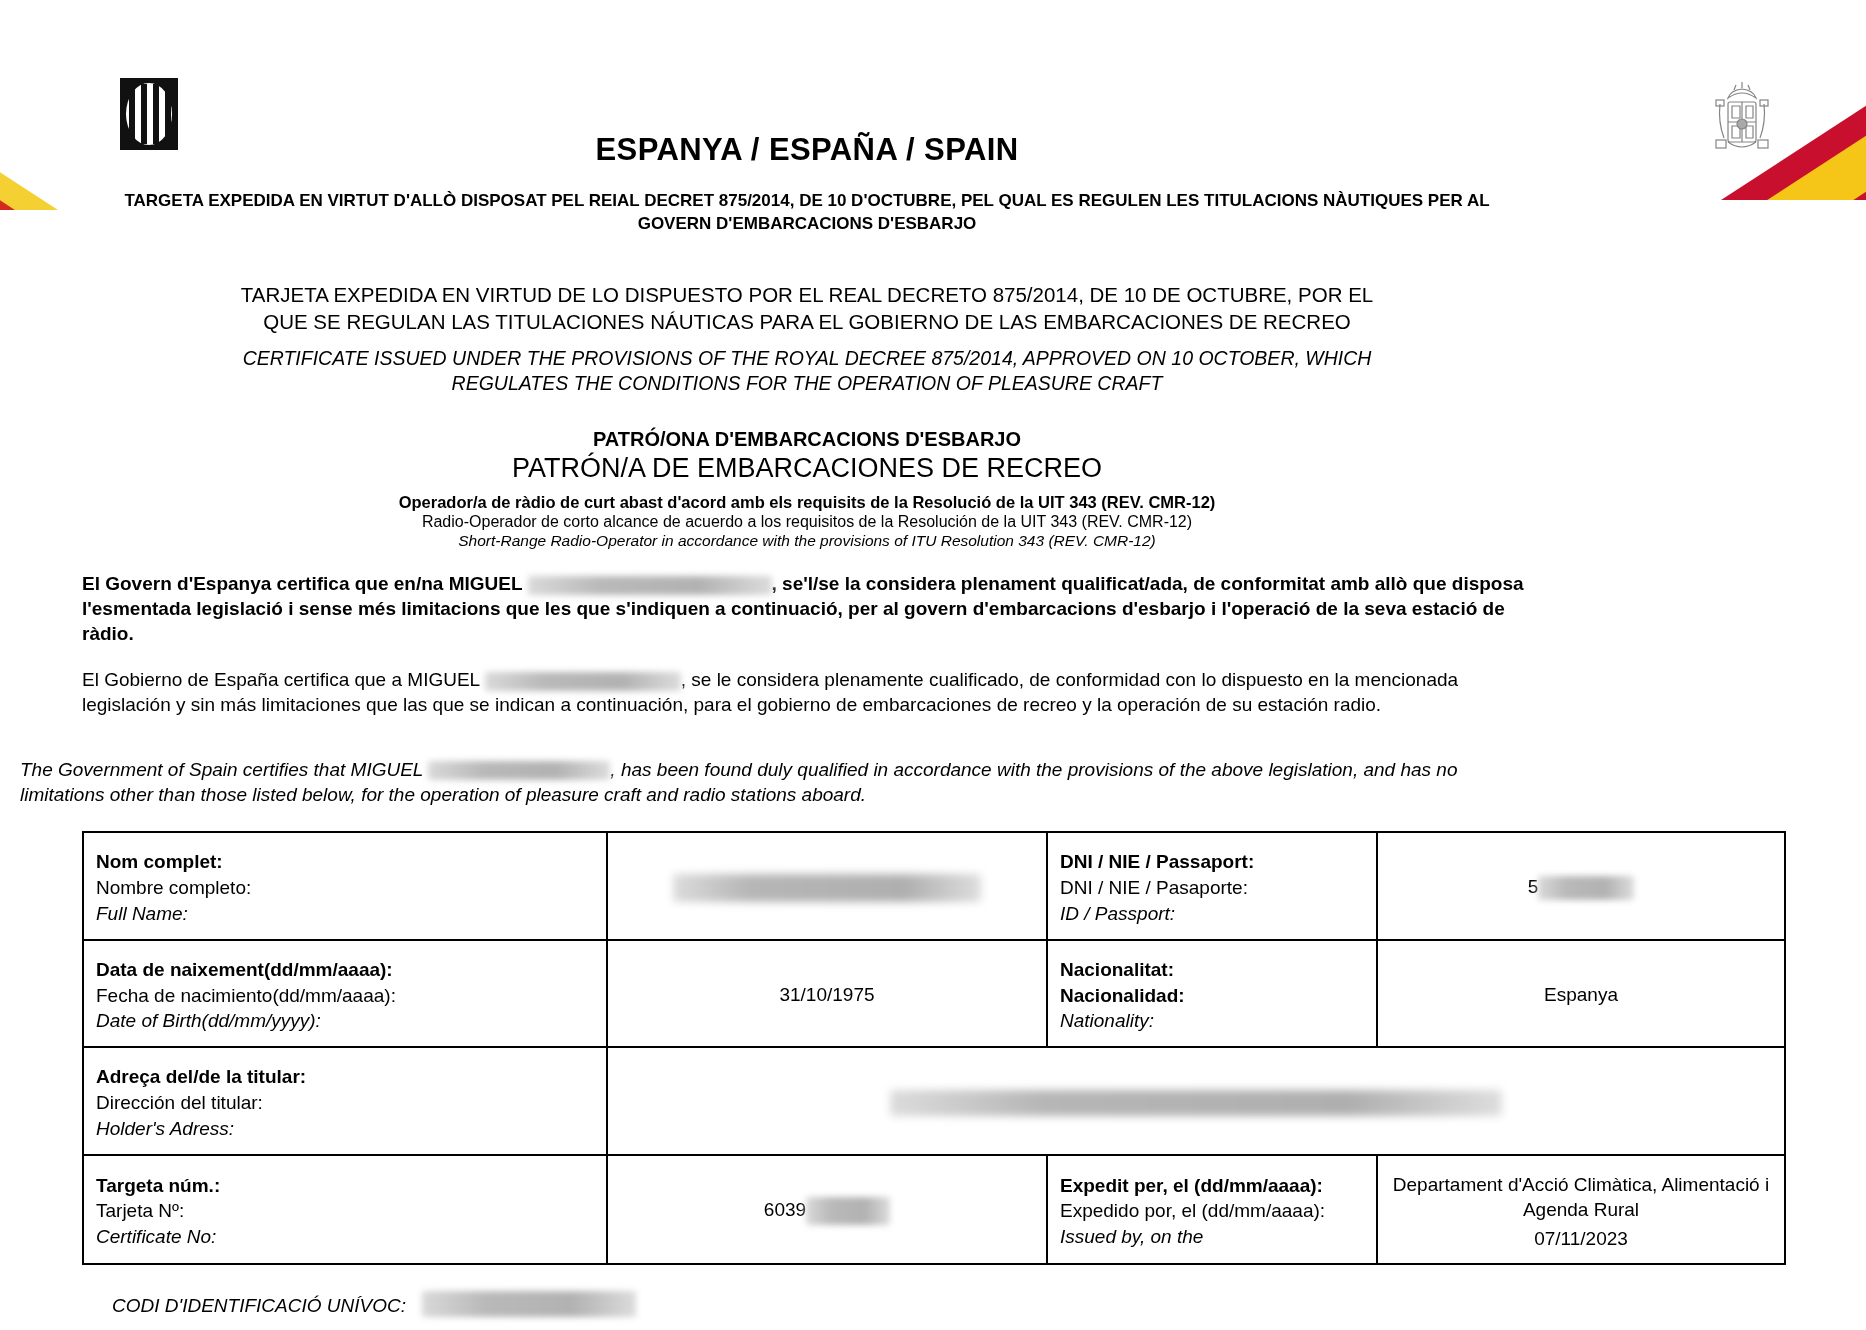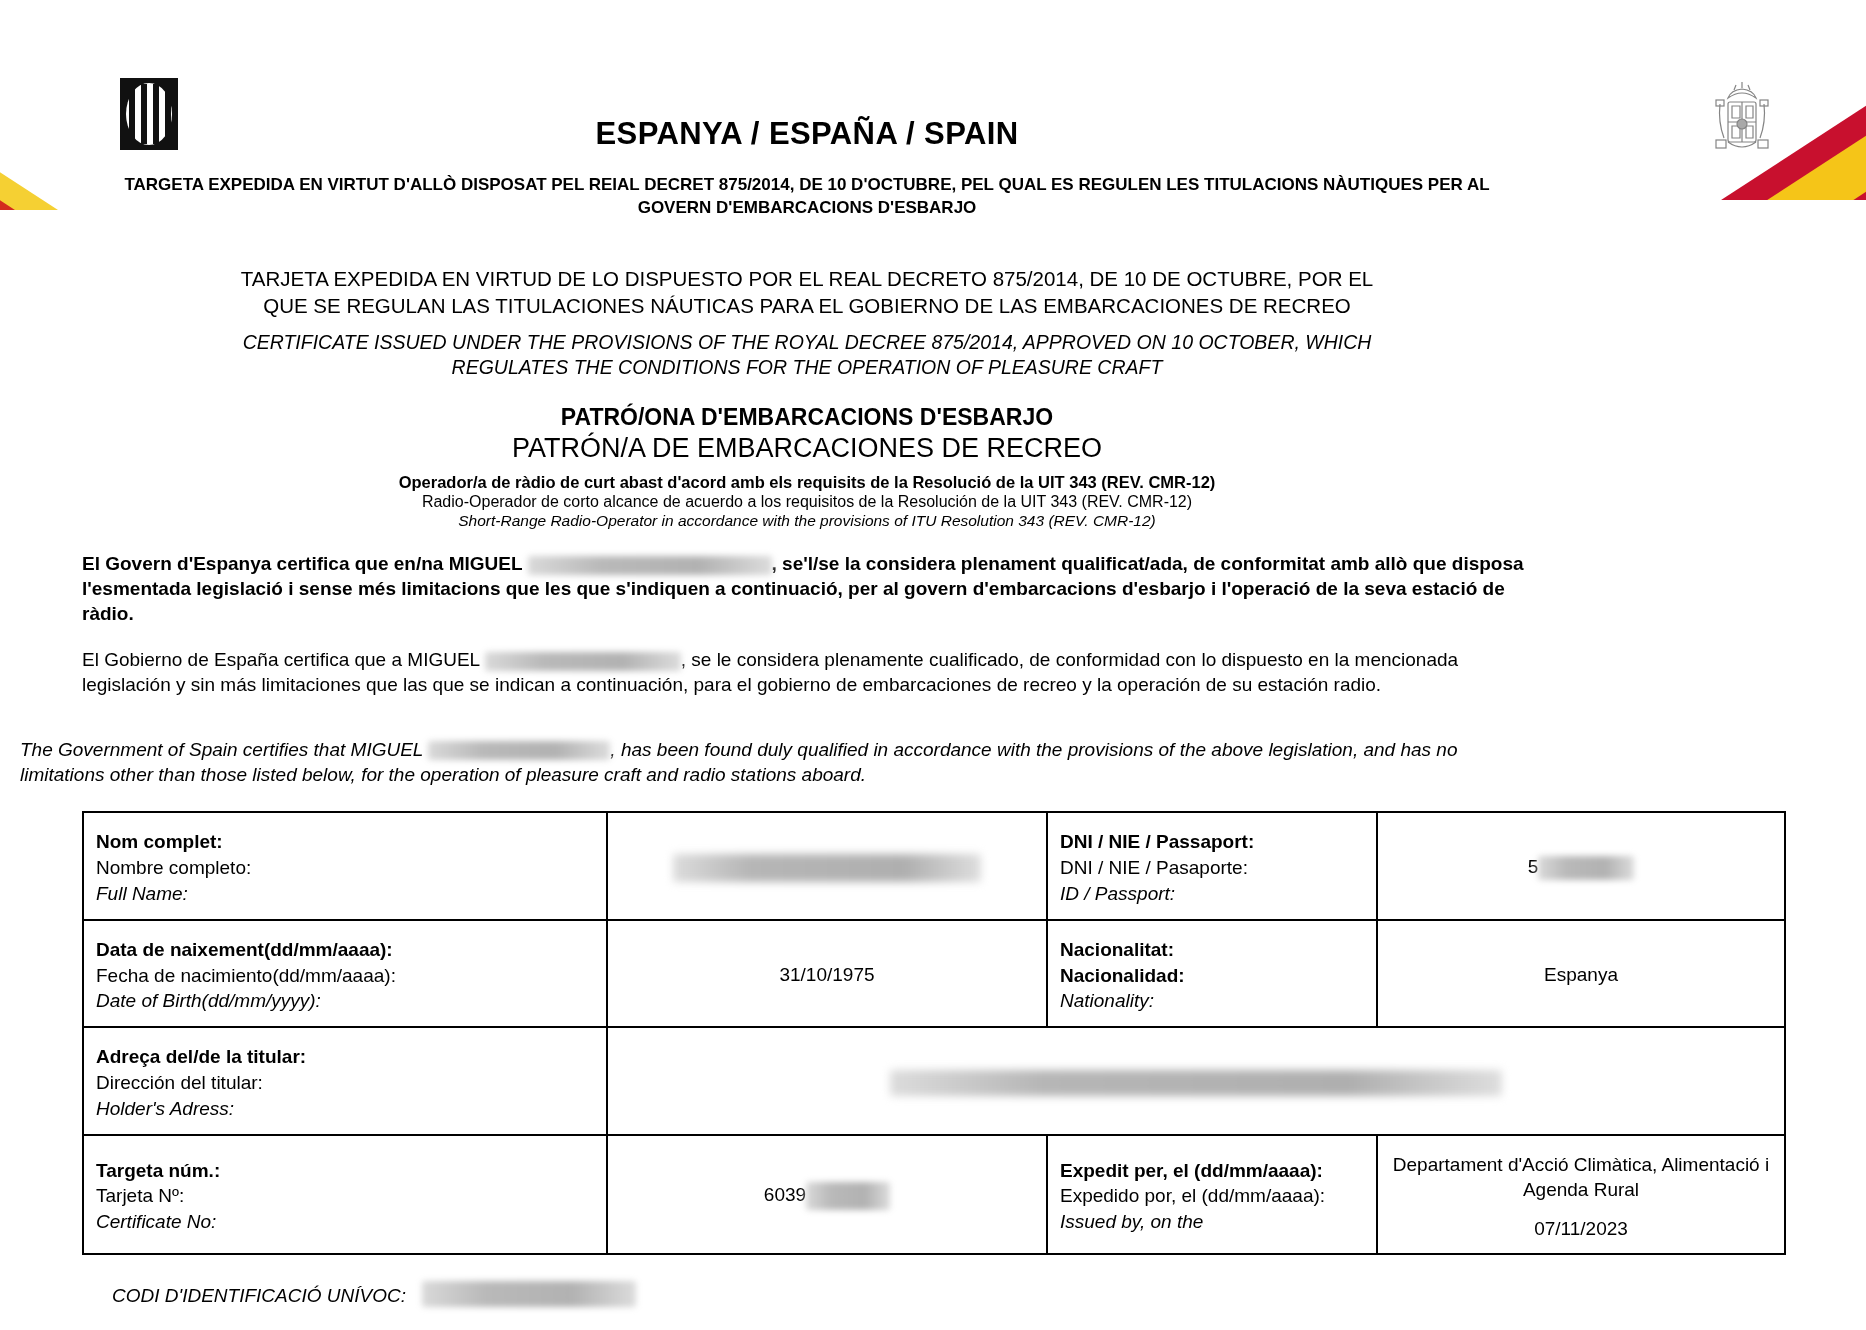--- a/index.html
+++ b/index.html
@@ -37,41 +37,41 @@
     position:absolute; left:120px; top:78px;
     width:58px; height:72px;
   }
   .crest-esp {
     position:absolute; right:86px; top:76px;
     width:76px; height:86px;
     opacity:.72;
   }
 
   
-  .sheet { position:absolute; left:0; top:0; width:1614px; }
+  .sheet { position:absolute; left:0; top:16px; width:1614px; }
 
   .title-main {
     text-align:center; font-weight:bold; font-size:31px;
     letter-spacing:.4px; margin-top:116px;
   }
   .subhead {
     text-align:center; font-weight:bold; font-size:17px;
     line-height:1.33; margin-top:22px; padding:0 116px;
   }
   .block-es {
     text-align:center; font-size:20.5px; line-height:1.33;
     margin-top:46px; padding:0 220px;
   }
   .block-en {
     text-align:center; font-size:19.5px; font-style:italic;
     line-height:1.30; margin-top:10px; padding:0 220px;
   }
   .cert-title-ca {
-    text-align:center; font-weight:bold; font-size:23px;
-    margin-top:24px;
+    text-align:center; font-weight:bold; font-size:20px;
+    margin-top:32px;
   }
   .cert-title-es {
     text-align:center; font-size:27px; margin-top:2px;
   }
   .radio-ca {
     text-align:center; font-weight:bold; font-size:16.5px; margin-top:9px;
   }
   .radio-es { text-align:center; font-size:16px; margin-top:1px; }
   .radio-en { text-align:center; font-size:15.5px; font-style:italic; margin-top:1px; }
 
@@ -271,21 +271,21 @@
           <span>6039</span><span class="redact" style="width:84px;height:28px;"></span>
         </td>
         <td class="labelcell">
           <div class="l1">Expedit per, el (dd/mm/aaaa):</div>
           <div class="l2">Expedido por, el (dd/mm/aaaa):</div>
           <div class="l3">Issued by, on the</div>
         </td>
         <td class="valuecell dept">
           <div>Departament d'Acció Climàtica, Alimentació i</div>
           <div>Agenda Rural</div>
-          <div style="margin-top:14px">07/11/2023</div>
+          <div style="margin-top:4px">07/11/2023</div>
         </td>
       </tr>
 
     </tbody>
   </table>
 
   <div class="codi-row">
     <span>CODI D'IDENTIFICACIÓ UNÍVOC:</span>
     <span class="redact" style="width:214px;height:26px;"></span>
   </div>

